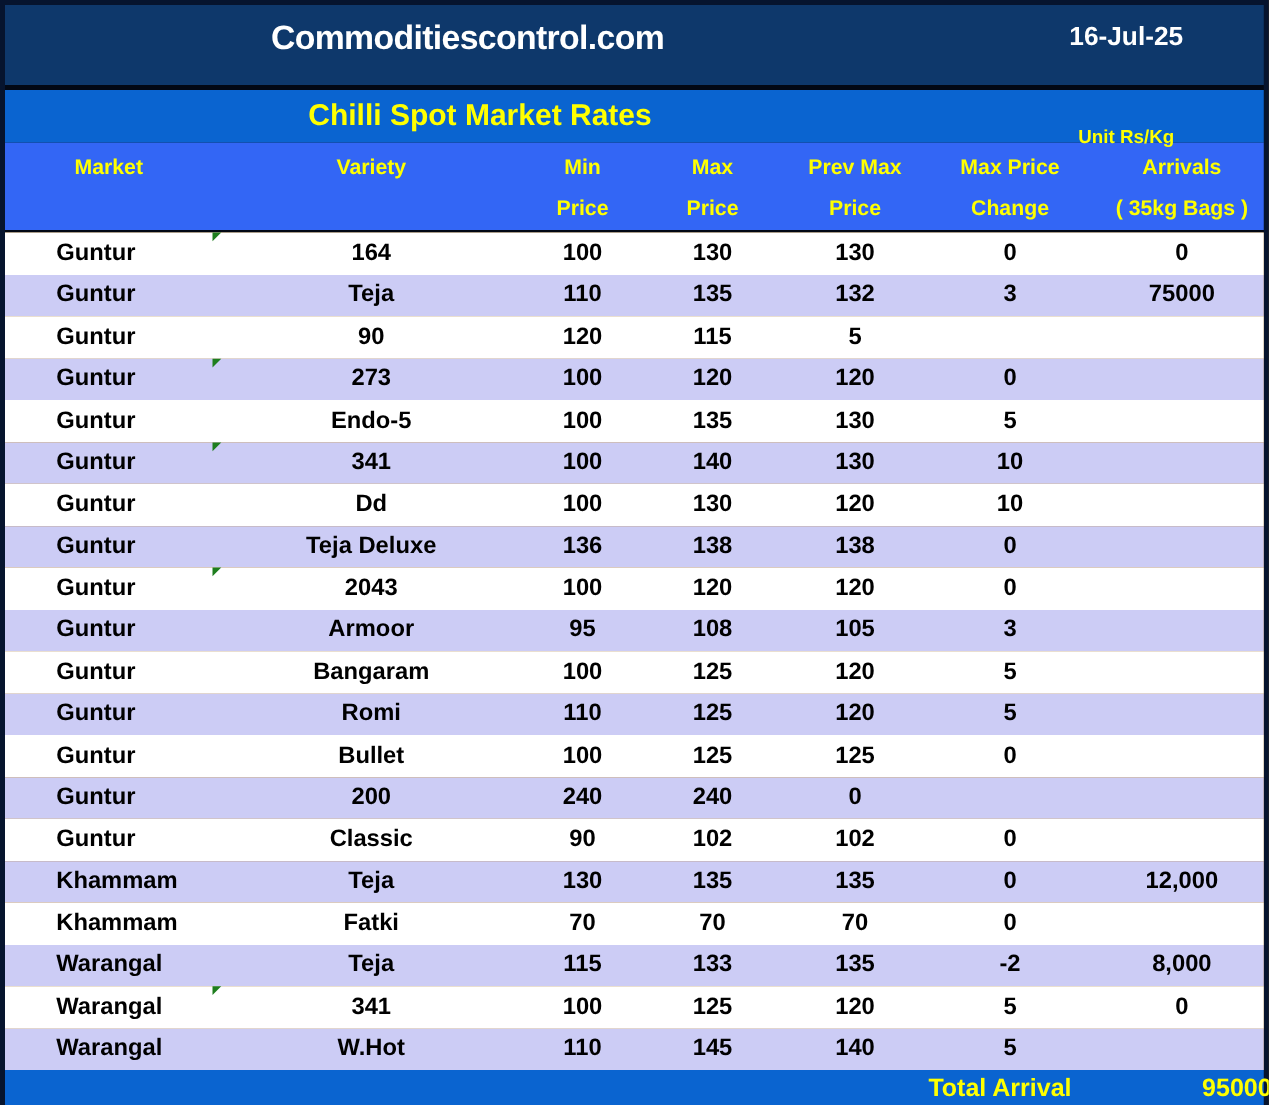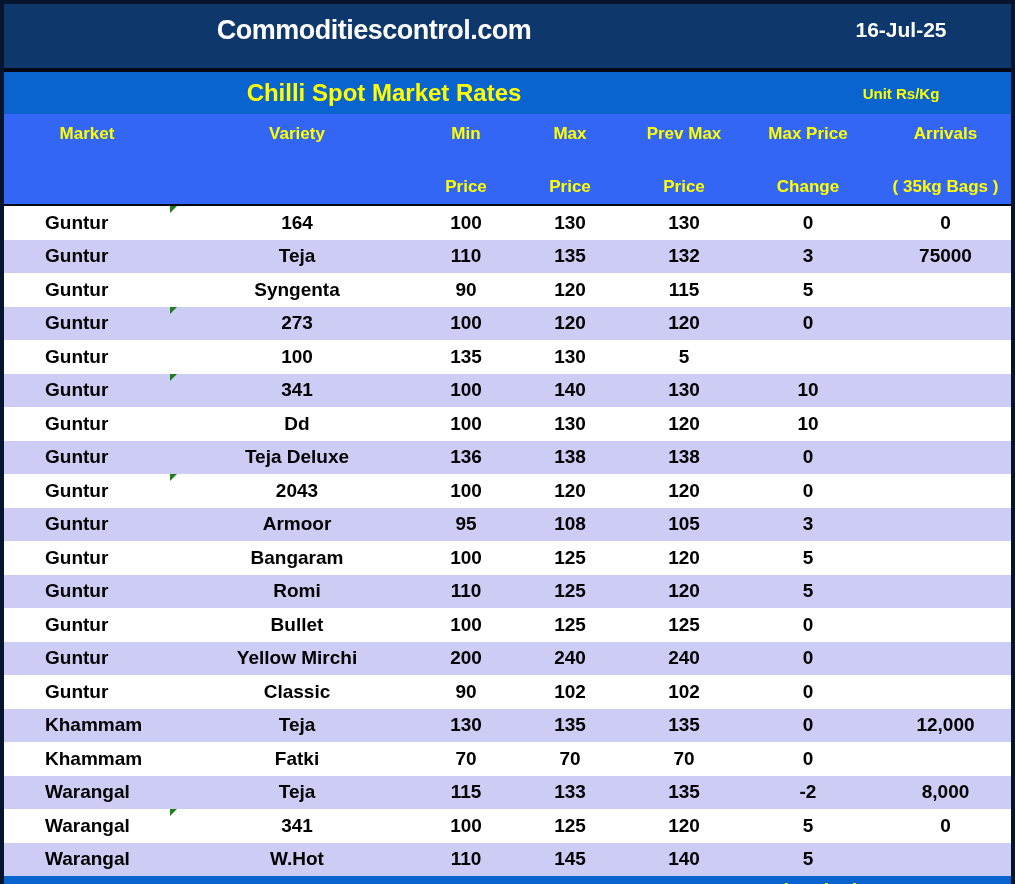--- a/index.html
+++ b/index.html
@@ -37,31 +37,31 @@
     height:42px;
     background:var(--blue);
     position:relative;
   }
   .report-title{
     position:absolute;left:0;top:0;width:740px;height:42px;
     display:flex;align-items:center;justify-content:center;
     color:var(--yellow);font-size:24px;margin-left:10px;
   }
   .unit{
-    position:absolute;right:30px;top:0;width:160px;height:42px;
+    position:absolute;right:30px;top:16px;width:160px;height:42px;
     display:flex;align-items:center;justify-content:center;
     color:var(--yellow);font-size:15px;
   }
   
   .grid{
     display:grid;
     grid-template-columns:166px 254px 84px 124px 104px 144px 131px;
   }
   .headrow{
-    height:90px;
+    height:70px;
     background:var(--headerblue);
   }
   .headcell{
     display:flex;flex-direction:column;align-items:center;justify-content:space-between;
     padding:11px 0 9px 0;
     color:var(--yellow);font-size:17px;line-height:1;
     white-space:nowrap;
   }
   .sep2{height:2px;background:#020814;}
   
@@ -166,44 +166,44 @@
       <span>Teja</span>
     </div>
     <div class="tcell">110</div>
     <div class="tcell">135</div>
     <div class="tcell">132</div>
     <div class="tcell">3</div>
     <div class="tcell">75000</div>
   </div>
       <div class="trow grid">
     <div class="tcell market">Guntur</div>
-    <div class="tcell">
-
-      <span>Syngenta</span>
-    </div>
     <div class="tcell">90</div>
     <div class="tcell">120</div>
     <div class="tcell">115</div>
     <div class="tcell">5</div>
     <div class="tcell"></div>
   </div>
       <div class="trow grid">
     <div class="tcell market">Guntur</div>
     <div class="tcell">
       <span class="flag show"></span>
       <span>273</span>
     </div>
     <div class="tcell">100</div>
     <div class="tcell">120</div>
     <div class="tcell">120</div>
     <div class="tcell">0</div>
     <div class="tcell"></div>
   </div>
       <div class="trow grid">
     <div class="tcell market">Guntur</div>
+    <div class="tcell">
+
+      <span>Endo-5</span>
+    </div>
     <div class="tcell">100</div>
     <div class="tcell">135</div>
     <div class="tcell">130</div>
     <div class="tcell">5</div>
     <div class="tcell"></div>
   </div>
       <div class="trow grid">
     <div class="tcell market">Guntur</div>
     <div class="tcell">
       <span class="flag show"></span>
@@ -294,24 +294,20 @@
       <span>Bullet</span>
     </div>
     <div class="tcell">100</div>
     <div class="tcell">125</div>
     <div class="tcell">125</div>
     <div class="tcell">0</div>
     <div class="tcell"></div>
   </div>
       <div class="trow grid">
     <div class="tcell market">Guntur</div>
-    <div class="tcell">
-
-      <span>Yellow Mirchi</span>
-    </div>
     <div class="tcell">200</div>
     <div class="tcell">240</div>
     <div class="tcell">240</div>
     <div class="tcell">0</div>
     <div class="tcell"></div>
   </div>
       <div class="trow grid">
     <div class="tcell market">Guntur</div>
     <div class="tcell">
 

